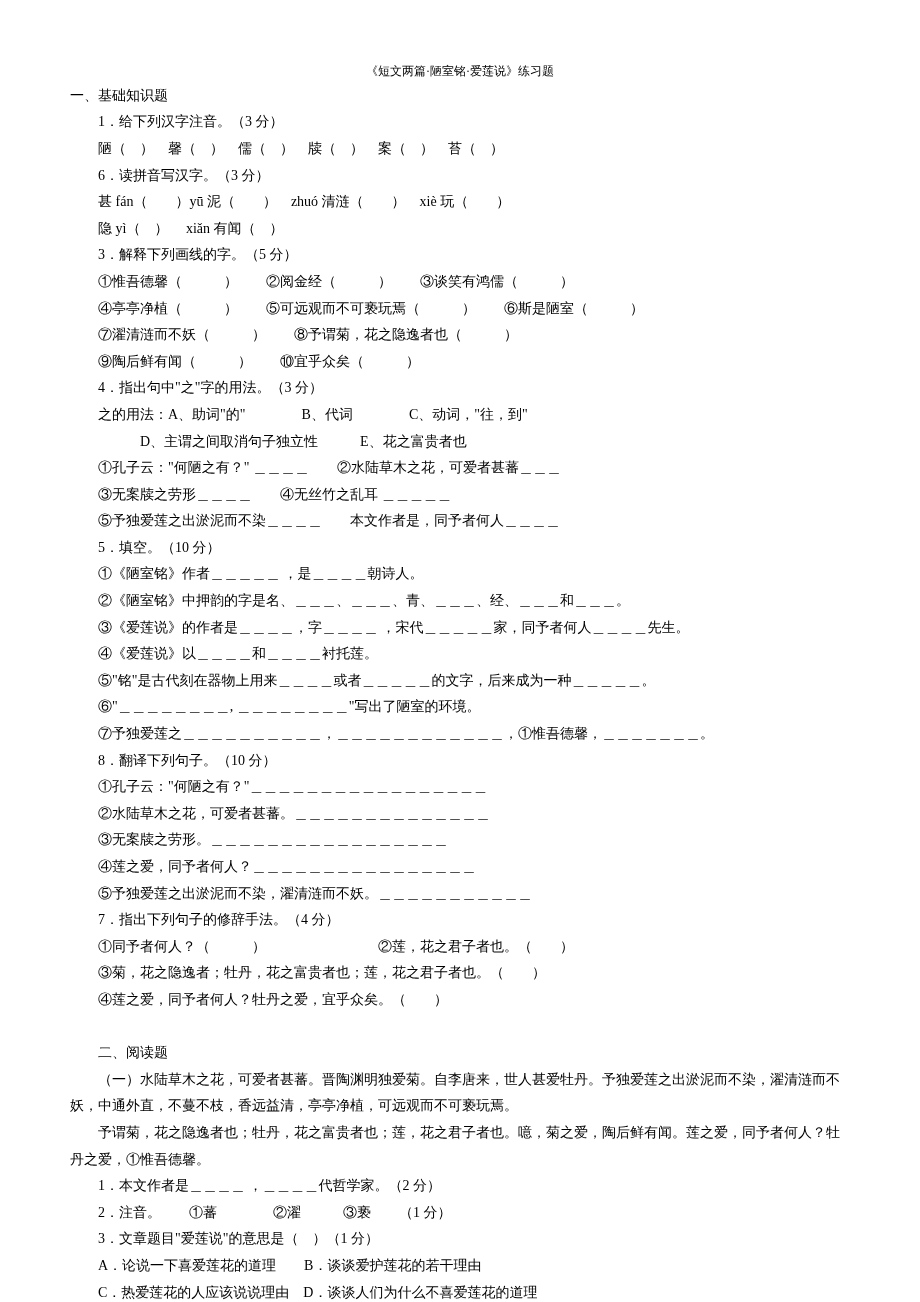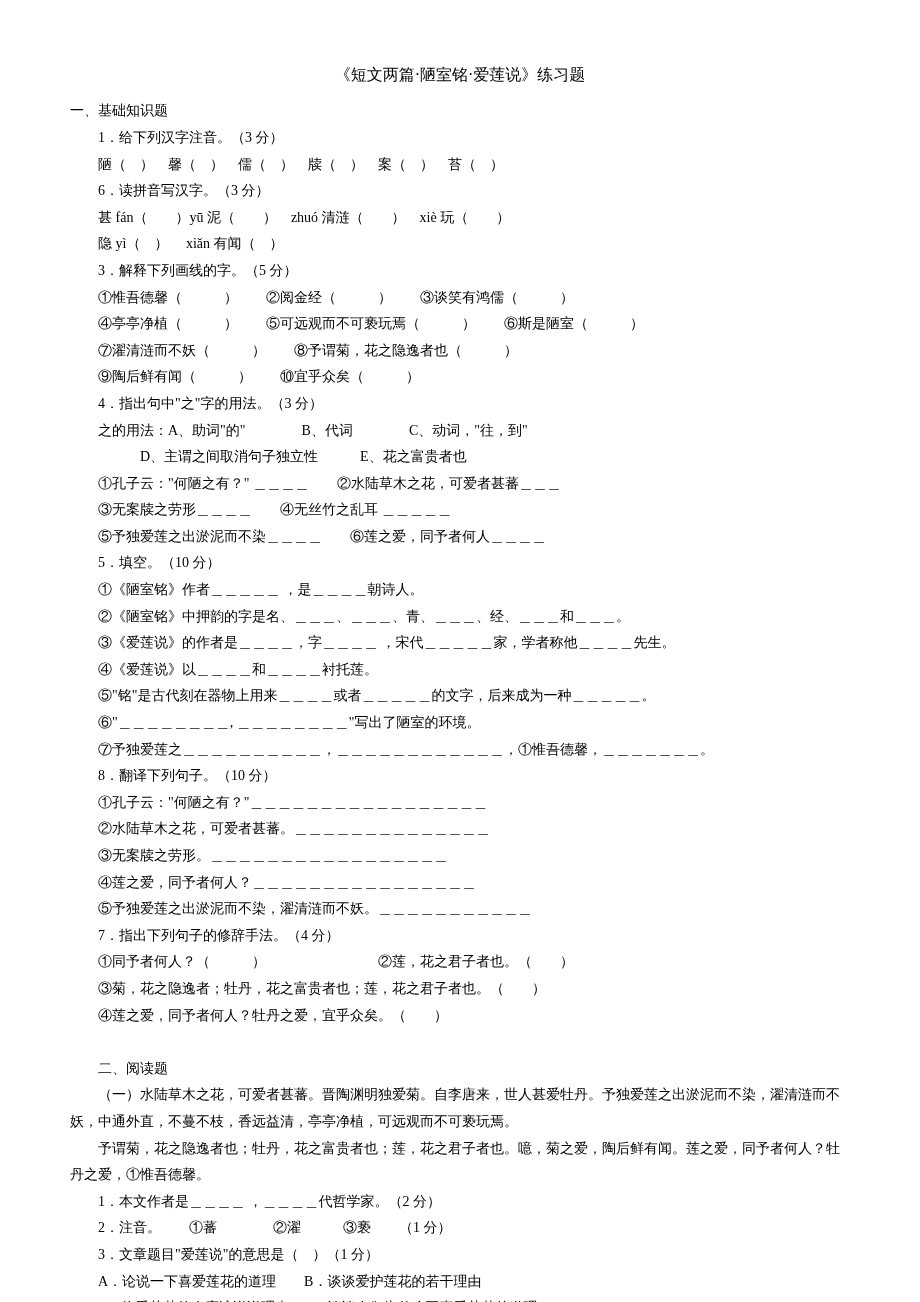--- a/index.html
+++ b/index.html
@@ -8,22 +8,21 @@
     line-height: 1.9;
     color: #000;
     background: #fff;
     width: 920px;
     margin: 0;
     padding: 60px 70px 40px 70px;
     box-sizing: border-box;
   }
   .title {
     text-align: center;
-    font-size: 16px;
-    margin-bottom: 8px;
+    font-size: 12px;
   }
   .line {
     white-space: pre-wrap;
     font-family: Liberation Serif, serif;
   }
   .indent {
     text-indent: 2em;
   }
 </style>
 </head>
@@ -40,25 +39,25 @@
 <div class="line indent">3．解释下列画线的字。（5 分）</div>
 <div class="line indent">①惟吾德馨（　　　）　　②阅金经（　　　）　　③谈笑有鸿儒（　　　）</div>
 <div class="line indent">④亭亭净植（　　　）　　⑤可远观而不可亵玩焉（　　　）　　⑥斯是陋室（　　　）</div>
 <div class="line indent">⑦濯清涟而不妖（　　　）　　⑧予谓菊，花之隐逸者也（　　　）</div>
 <div class="line indent">⑨陶后鲜有闻（　　　）　　⑩宜乎众矣（　　　）</div>
 <div class="line indent">4．指出句中"之"字的用法。（3 分）</div>
 <div class="line indent">之的用法：A、助词"的"　　　　B、代词　　　　C、动词，"往，到"</div>
 <div class="line indent">　　　D、主谓之间取消句子独立性　　　E、花之富贵者也</div>
 <div class="line indent">①孔子云："何陋之有？" ＿＿＿＿　　②水陆草木之花，可爱者甚蕃＿＿＿</div>
 <div class="line indent">③无案牍之劳形＿＿＿＿　　④无丝竹之乱耳 ＿＿＿＿＿</div>
-<div class="line indent">⑤予独爱莲之出淤泥而不染＿＿＿＿　　⑥莲之爱，同予者何人＿＿＿＿</div>
+<div class="line indent">⑤予独爱莲之出淤泥而不染＿＿＿＿　　本文作者是，同予者何人＿＿＿＿</div>
 <div class="line indent">5．填空。（10 分）</div>
 <div class="line indent">①《陋室铭》作者＿＿＿＿＿ ，是＿＿＿＿朝诗人。</div>
 <div class="line indent">②《陋室铭》中押韵的字是名、＿＿＿、＿＿＿、青、＿＿＿、经、＿＿＿和＿＿＿。</div>
-<div class="line indent">③《爱莲说》的作者是＿＿＿＿，字＿＿＿＿ ，宋代＿＿＿＿＿家，学者称他＿＿＿＿先生。</div>
+<div class="line indent">③《爱莲说》的作者是＿＿＿＿，字＿＿＿＿ ，宋代＿＿＿＿＿家，同予者何人＿＿＿＿先生。</div>
 <div class="line indent">④《爱莲说》以＿＿＿＿和＿＿＿＿衬托莲。</div>
 <div class="line indent">⑤"铭"是古代刻在器物上用来＿＿＿＿或者＿＿＿＿＿的文字，后来成为一种＿＿＿＿＿。</div>
 <div class="line indent">⑥"＿＿＿＿＿＿＿＿, ＿＿＿＿＿＿＿＿"写出了陋室的环境。</div>
 <div class="line indent">⑦予独爱莲之＿＿＿＿＿＿＿＿＿＿，＿＿＿＿＿＿＿＿＿＿＿＿，①惟吾德馨，＿＿＿＿＿＿＿。</div>
 <div class="line indent">8．翻译下列句子。（10 分）</div>
 <div class="line indent">①孔子云："何陋之有？"＿＿＿＿＿＿＿＿＿＿＿＿＿＿＿＿＿</div>
 <div class="line indent">②水陆草木之花，可爱者甚蕃。＿＿＿＿＿＿＿＿＿＿＿＿＿＿</div>
 <div class="line indent">③无案牍之劳形。＿＿＿＿＿＿＿＿＿＿＿＿＿＿＿＿＿</div>
 <div class="line indent">④莲之爱，同予者何人？＿＿＿＿＿＿＿＿＿＿＿＿＿＿＿＿</div>
 <div class="line indent">⑤予独爱莲之出淤泥而不染，濯清涟而不妖。＿＿＿＿＿＿＿＿＿＿＿</div>

